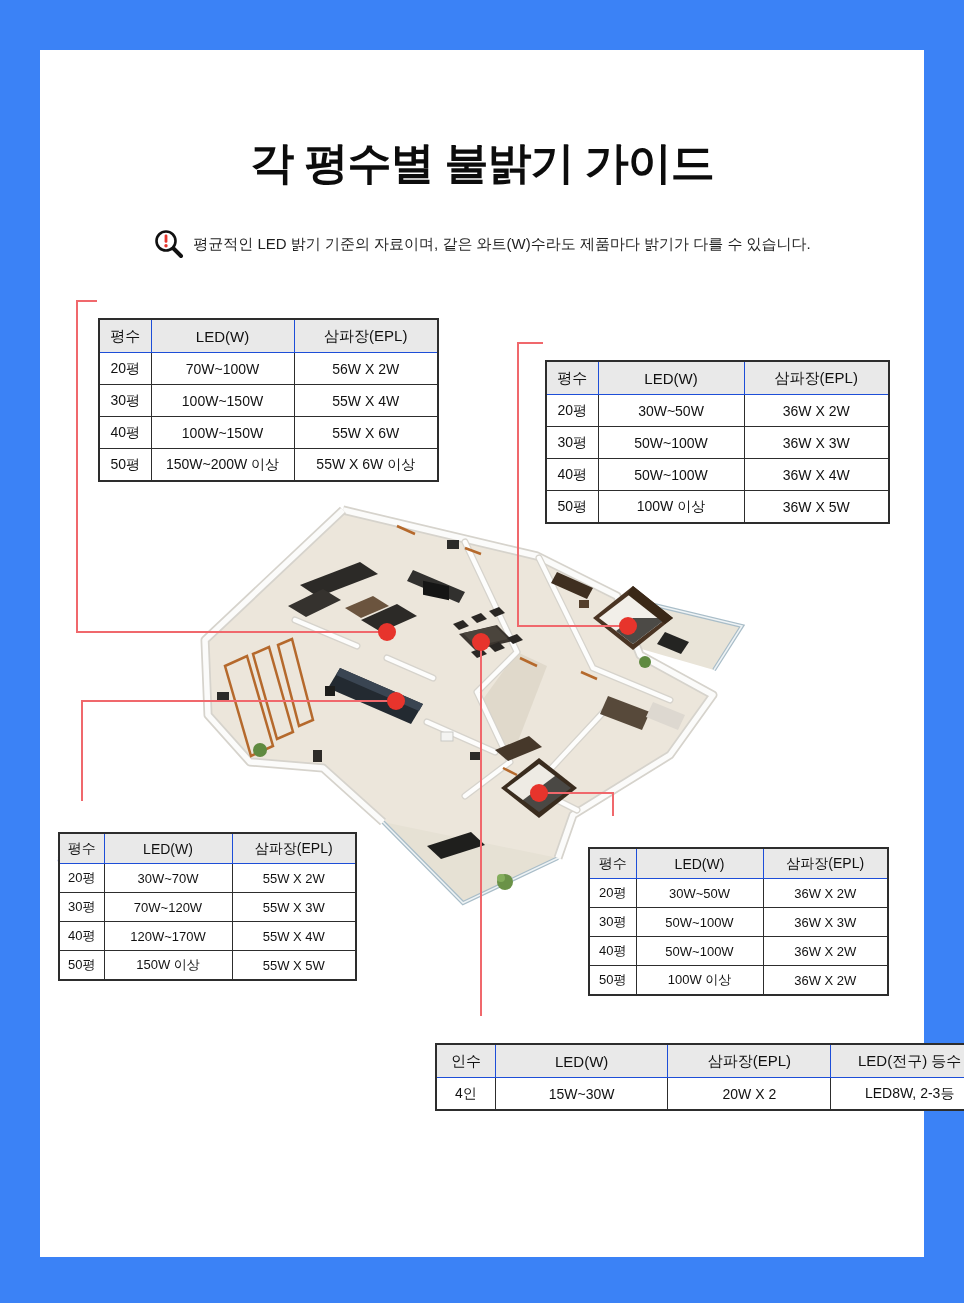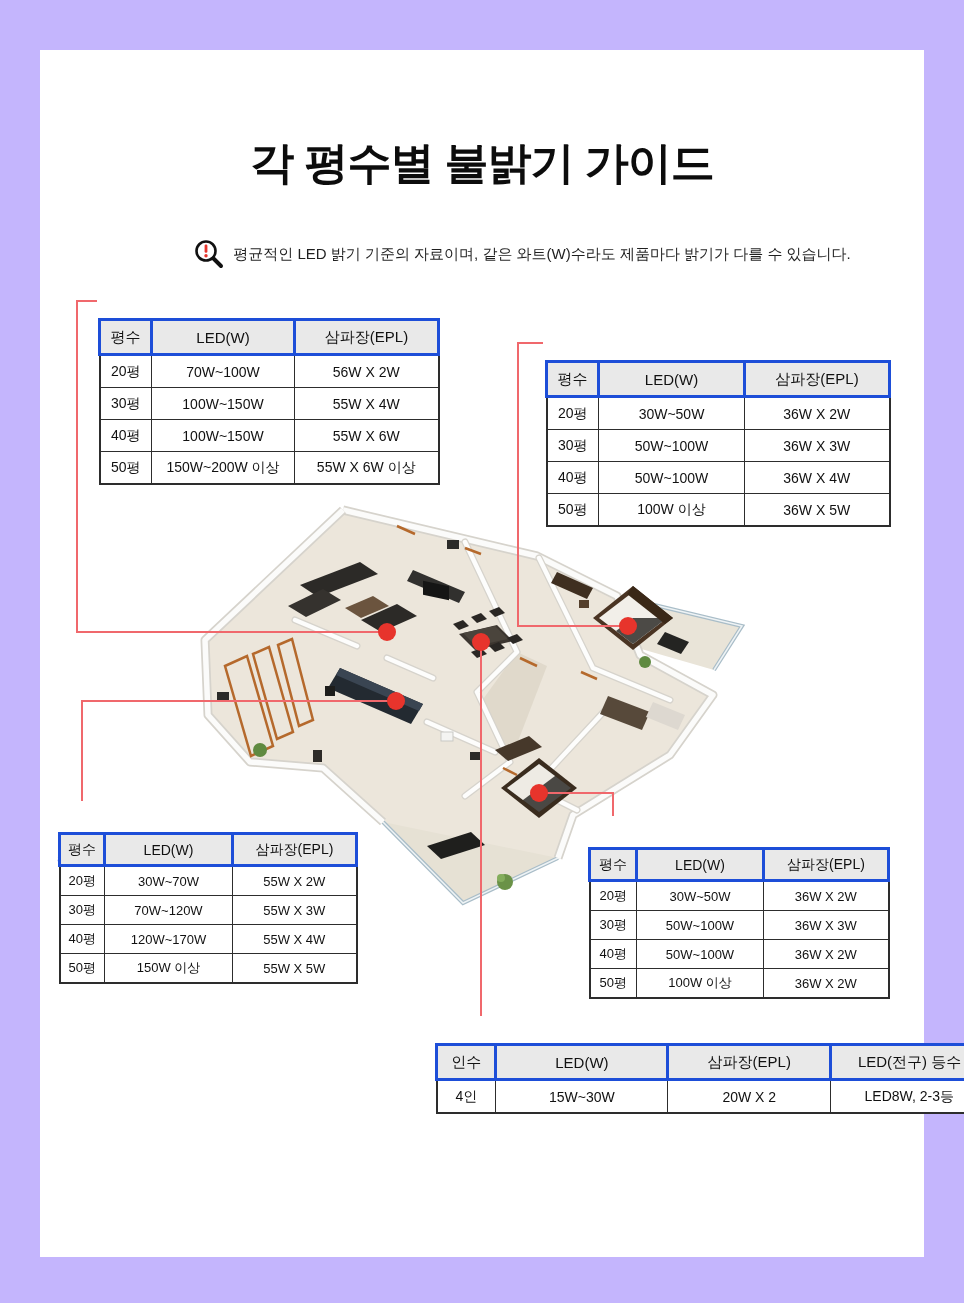--- a/index.html
+++ b/index.html
@@ -1,25 +1,25 @@
 <!DOCTYPE html>
 <html><head>
 <meta charset="utf-8">
 <style>
   html,body{margin:0;padding:0}
   body{font-family:"Liberation Sans","DejaVu Sans",sans-serif;}
-  #page{position:relative;width:964px;height:1303px;background:#c4b5fd;overflow:hidden;}
+  #page{position:relative;width:964px;height:1303px;background:#3b82f6;overflow:hidden;}
   #panel{position:absolute;left:40px;top:50px;width:884px;height:1207px;background:#ffffff;}
   .abs{position:absolute;}
   #title{left:0;top:84px;width:884px;text-align:center;font-size:44px;font-weight:900;color:#0c0c0c;letter-spacing:-1px;}
-  #subtitle-row{left:0;top:188px;width:884px;display:flex;align-items:center;justify-content:center;gap:8px;padding-left:40px;}
+  #subtitle-row{left:0;top:178px;width:884px;display:flex;align-items:center;justify-content:center;gap:8px;}
   #subtitle{font-size:15px;color:#1f1f1f;}
   .callout-label{font-size:15px;font-weight:700;color:#2433bd;white-space:nowrap;}
   .tbl table{width:100%;border-collapse:collapse;table-layout:fixed;background:#fff;border:2px solid #2d2d2d;}
-  .tbl th{background:#e9e9e9;font-weight:400;border:3px solid #1d4ed8;color:#111;}
+  .tbl th{background:#e9e9e9;font-weight:400;border:1px solid #1d4ed8;color:#111;}
   .tbl td{border:1px solid #2d2d2d;text-align:center;color:#111;white-space:nowrap;overflow:hidden;}
   .t-big th{font-size:15px;height:30px}.t-big td{font-size:14px;height:29px}
   .t-sm th{font-size:14px;height:27px}.t-sm td{font-size:13px;height:26px}
   .rline{position:absolute;background:#f0686c;}
   .rdot{position:absolute;width:18px;height:18px;border-radius:50%;background:#e7342c;}
 </style>
 </head>
 <body>
 
 <div id="page">

